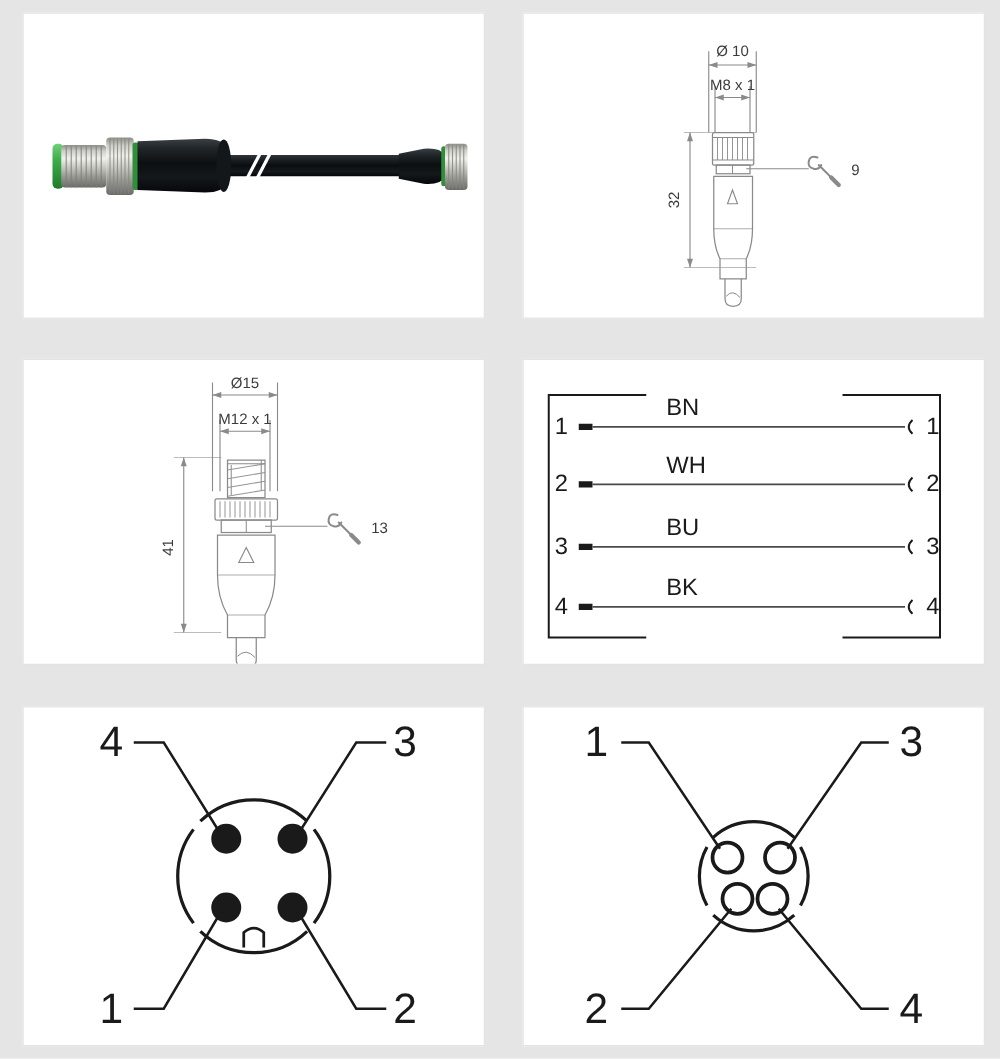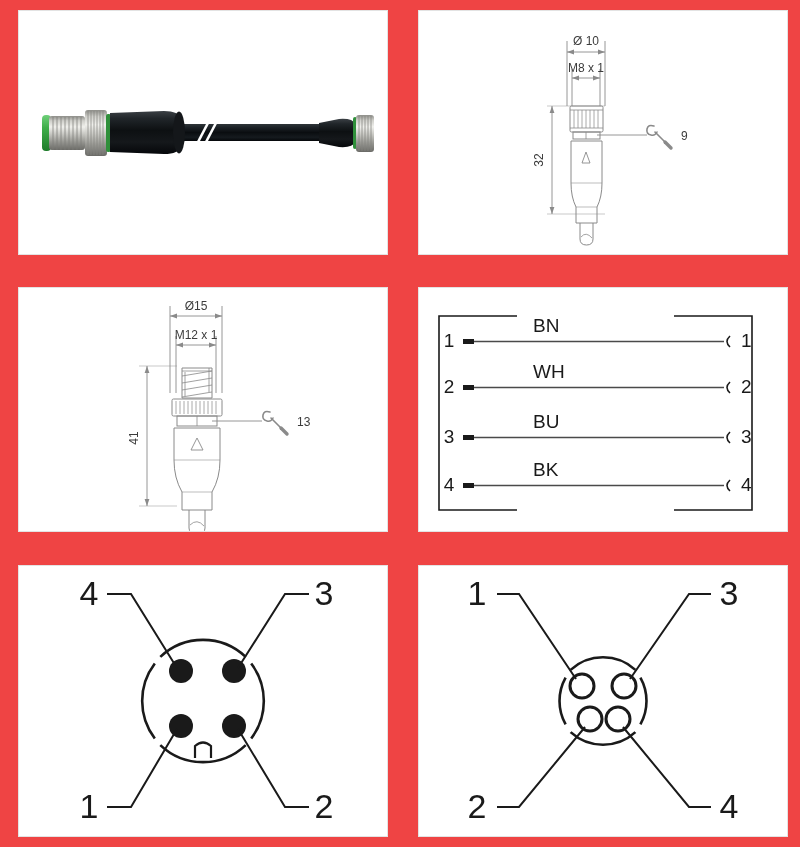--- a/index.html
+++ b/index.html
@@ -6,21 +6,21 @@
   html, body {
     margin: 0;
     padding: 0;
     background: #ffffff;
     font-family: "Liberation Sans", sans-serif;
   }
   #page {
     position: relative;
     width: 800px;
     height: 847px;
-    background: #ef4444;
+    background: #e5e5e5;
     overflow: hidden;
   }
   .panel {
     position: absolute;
     background: #ffffff;
     border: 1px solid #e3e3e3;
     box-sizing: border-box;
     overflow: hidden;
   }
   .panel svg { display: block; }

